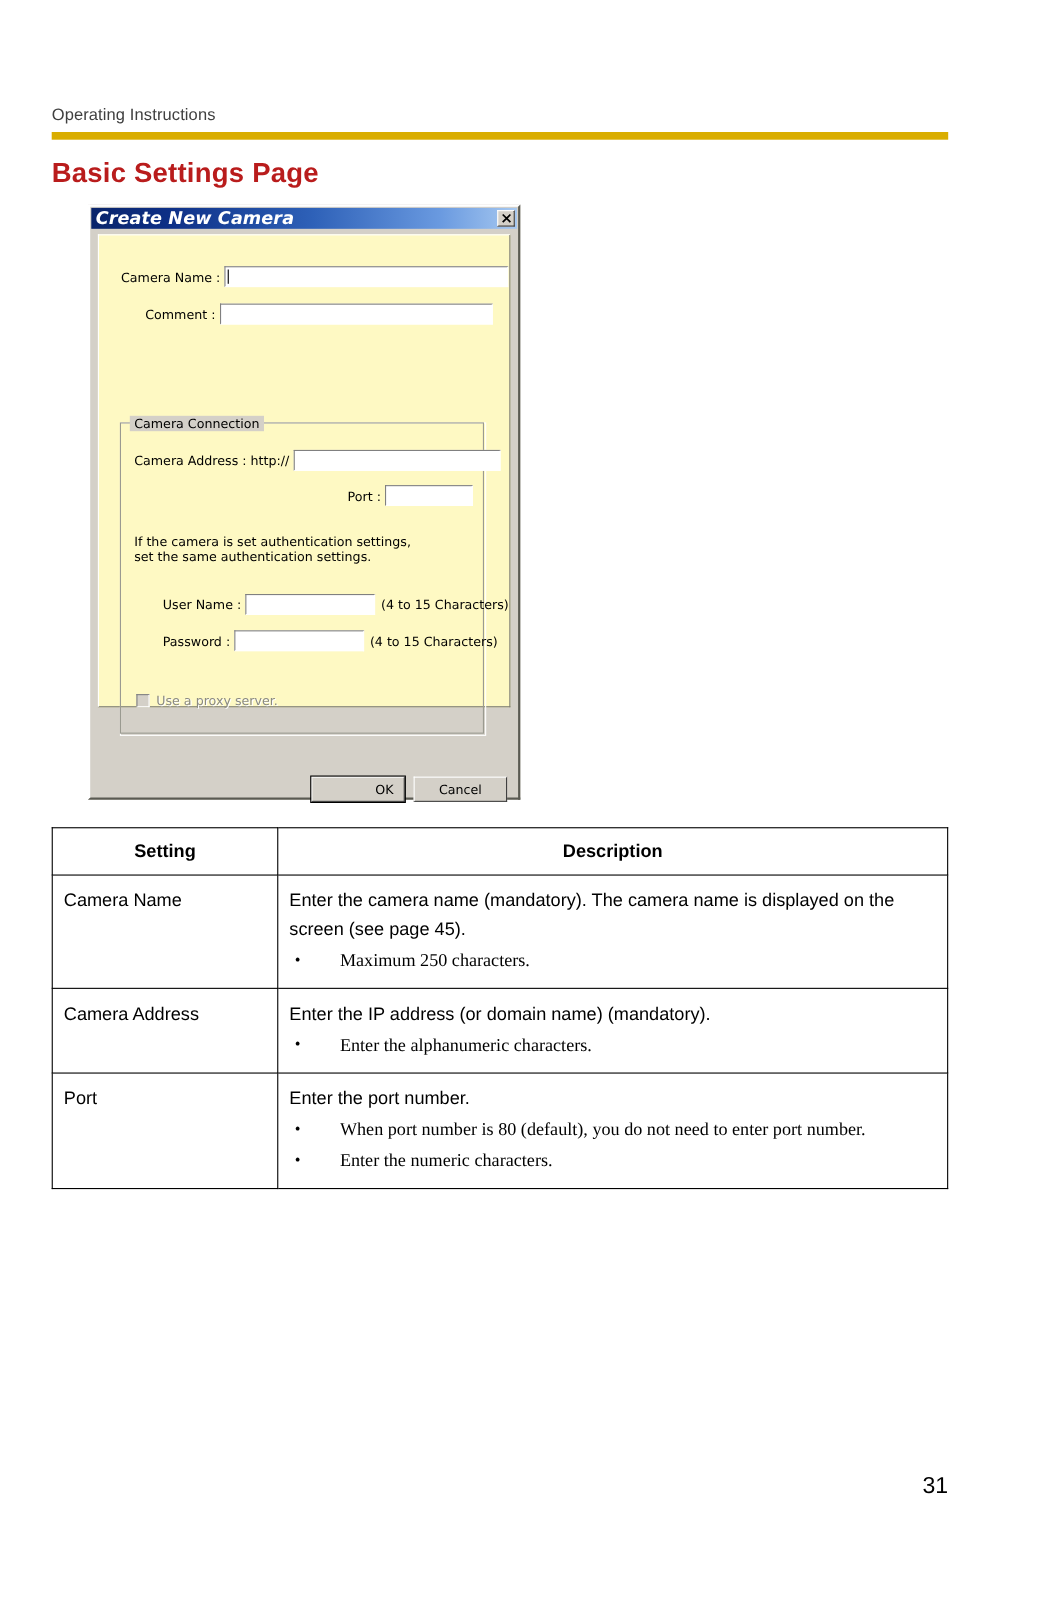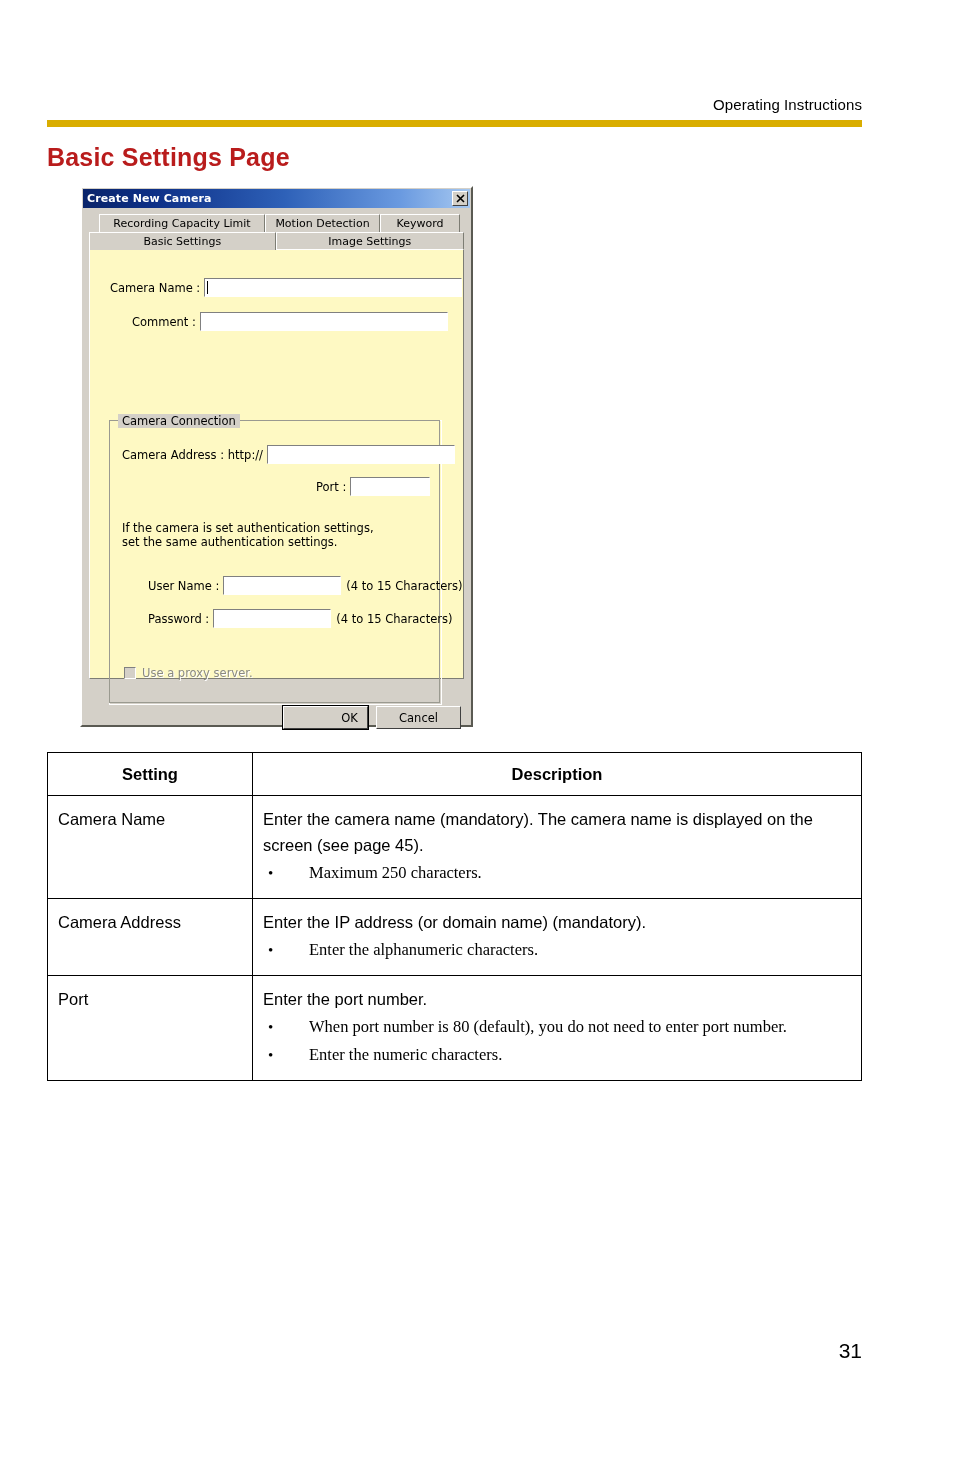--- a/index.html
+++ b/index.html
@@ -17,23 +17,22 @@
   }
 
   
   .page-header {
     position: absolute;
     left: 47px;
     top: 96px;
     width: 815px;
   }
   .header-text {
-    text-align: right;
     font-size: 15px;
-    color: #000000;
+    color: #404040;
     letter-spacing: 0.1px;
     line-height: 18px;
   }
   .header-rule {
     margin-top: 6px;
     height: 7px;
     background: #d9ad00;
   }
 
   
@@ -69,24 +68,25 @@
     margin: 1px 1px 0 1px;
     background: linear-gradient(to right, #0a246a 0%, #0d2f86 18%, #2e61b8 52%, #6a9ae0 82%, #a6c8f0 100%);
     display: flex;
     align-items: center;
     padding: 0 2px 0 4px;
     box-sizing: border-box;
   }
   .titlebar-text {
     color: #ffffff;
     font-weight: bold;
-    font-size: 11px;
+    font-size: 16px;
     flex: 1;
     white-space: nowrap;
     letter-spacing: 0.1px;
+    font-style: italic;
   }
   .close-btn {
     width: 16px;
     height: 15px;
     background: #d4d0c8;
     border-top: 1px solid #ffffff;
     border-left: 1px solid #ffffff;
     border-right: 1px solid #404040;
     border-bottom: 1px solid #404040;
     display: flex;
@@ -358,31 +358,20 @@
     <div class="titlebar-text">Create New Camera</div>
     <div class="close-btn">
       <svg width="9" height="9" viewBox="0 0 9 9" aria-hidden="true">
         <path d="M1 1 L8 8 M8 1 L1 8" stroke="#000" stroke-width="1.6" fill="none"></path>
       </svg>
     </div>
   </div>
 
   <div class="dialog-body">
 
-    <div class="tabstrip">
-      <div class="tabrow row1">
-        <div class="tab tab-rcl">Recording Capacity Limit</div>
-        <div class="tab tab-md">Motion Detection</div>
-        <div class="tab tab-kw">Keyword</div>
-      </div>
-      <div class="tabrow row2">
-        <div class="tab tab-bs selected">Basic Settings</div>
-        <div class="tab tab-is">Image Settings</div>
-      </div>
-    </div>
 
     <div class="tabpanel">
 
       <div class="field-row" style="left:20px; top:28px;">
         <span class="field-label">Camera Name :</span>
         <span class="textbox focused" style="width:258px;"></span>
       </div>
 
       <div class="field-row" style="left:42px; top:62px;">
         <span class="field-label">Comment :</span>

